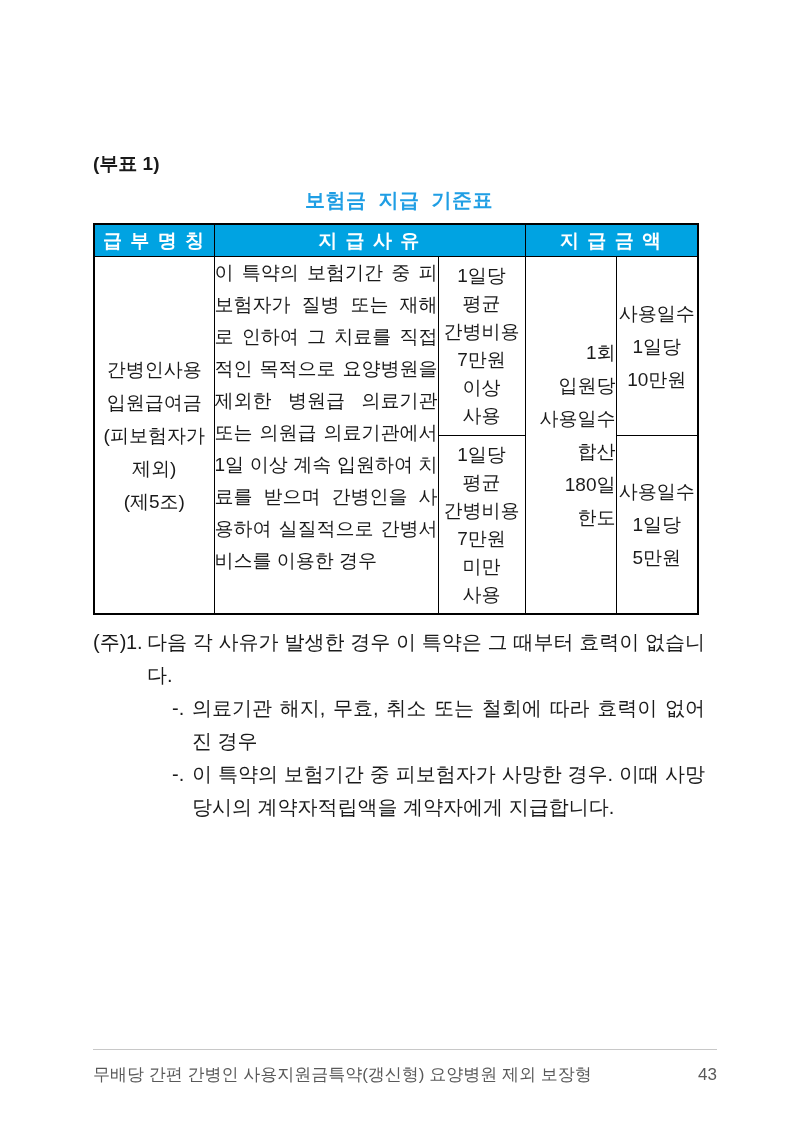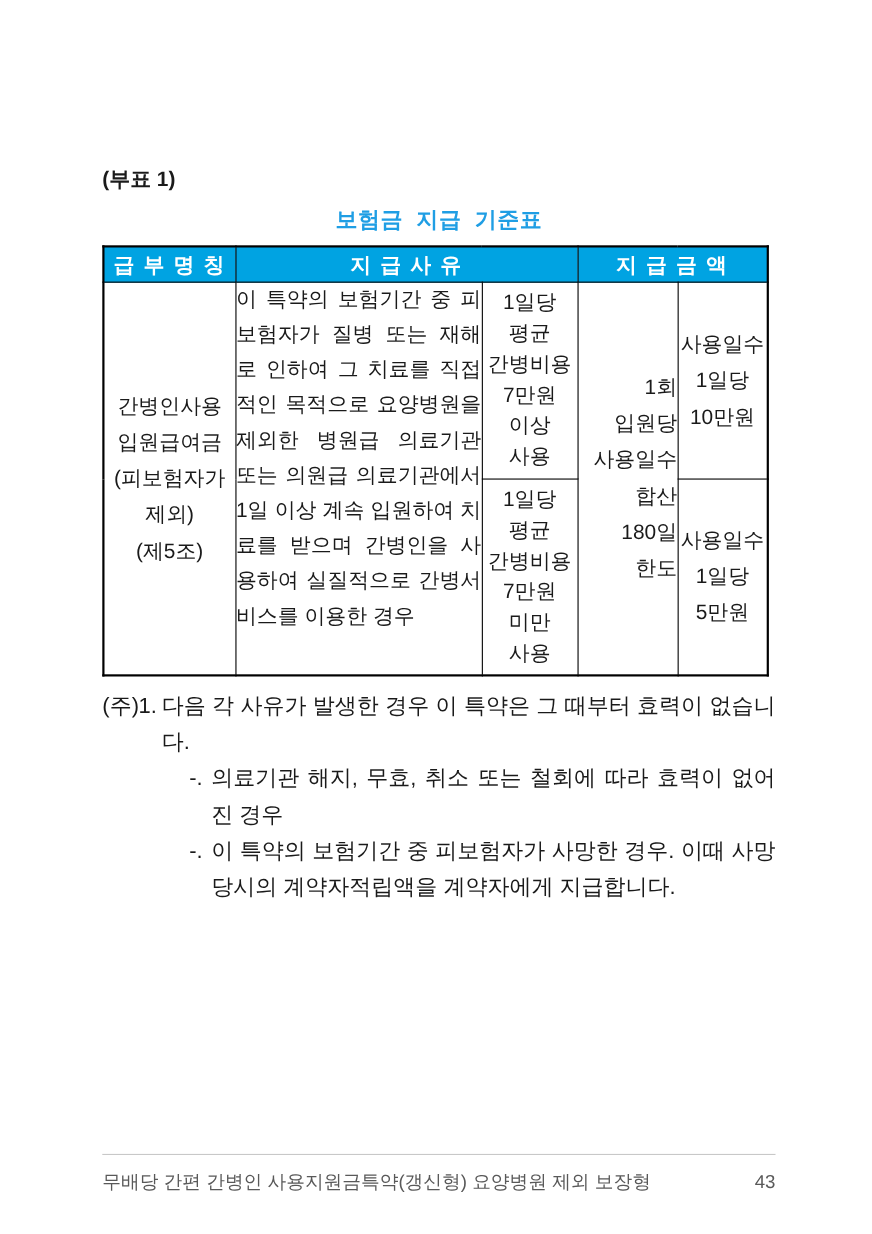--- a/index.html
+++ b/index.html
@@ -62,21 +62,21 @@
   .notes { margin-top: 11px; font-size: 20px; line-height: 33px; }
   .note-row { display: flex; }
   .note-prefix { flex: none; width: 33px; }
   .note-num { flex: none; width: 21px; }
   .note-body { flex: 1; text-align: justify; text-align-last: left; }
   .note-sub { display: flex; margin-left: 79px; }
   .dash { flex: none; width: 20px; }
   .sub-body { flex: 1; text-align: justify; text-align-last: left; }
   .note-extra { margin-left: 99px; text-align: justify; text-align-last: left; }
 
-  .footer { position: absolute; left: 93px; right: 88px; top: 1030px; }
+  .footer { position: absolute; left: 93px; right: 76px; top: 1030px; }
   .footer-rule { border-top: 1px solid var(--footer_rule, #C8C8C8); height: 0; }
   .footer-row {
     display: flex; justify-content: space-between; align-items: baseline;
     margin-top: 14px;
     font-size: 17px; line-height: 22px;
     color: var(--footer_text, #595959);
   }
 </style>
 </head>
 <body style="--header_bg: #00A3E2; --header_text: #FFFFFF; --title_blue: #1F9EE4; --body_text: #1A1A1A; --table_border: #000000; --footer_text: #595959; --footer_rule: #C8C8C8;">

